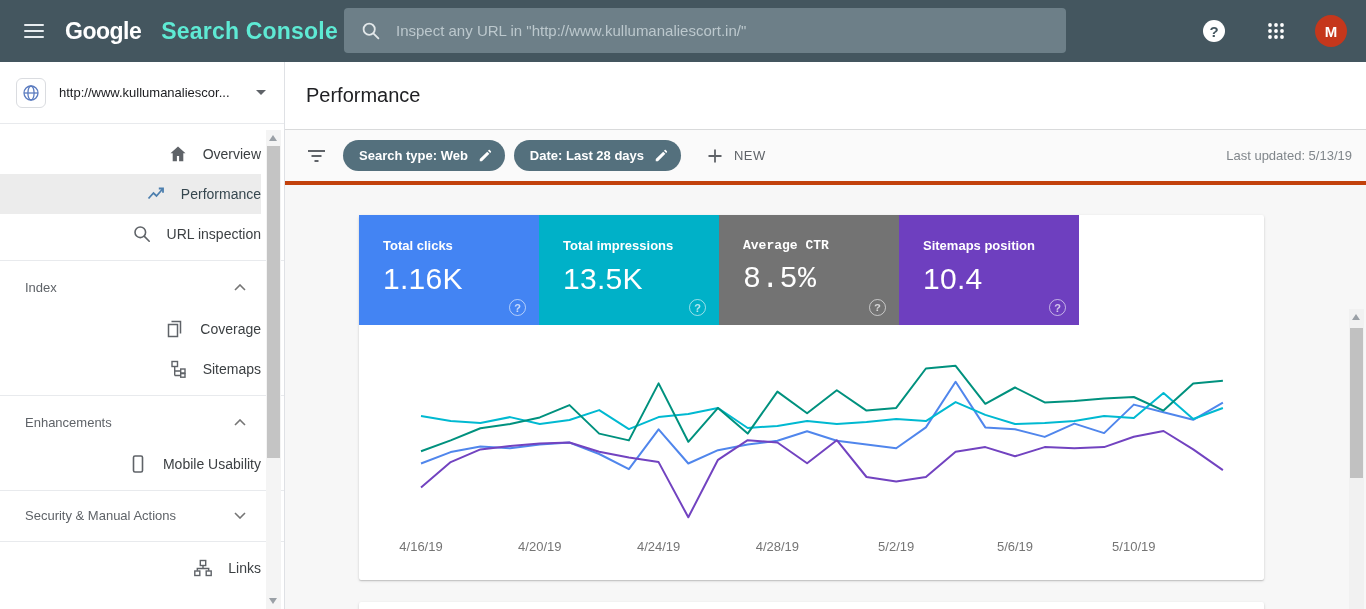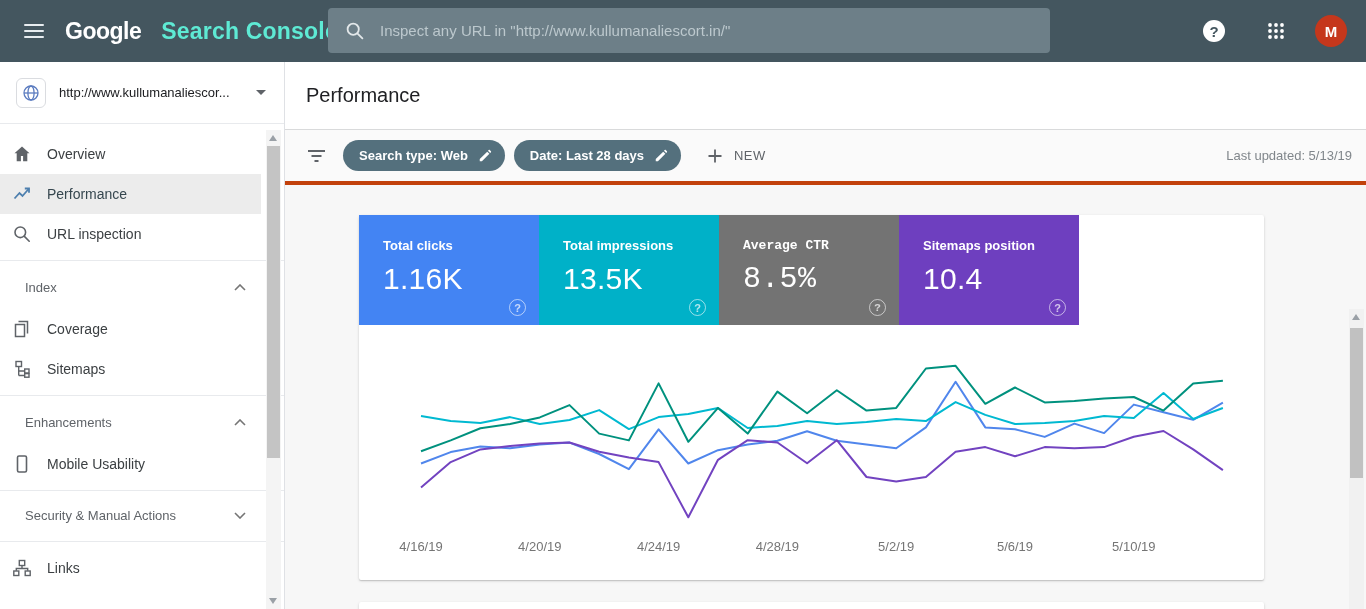--- a/index.html
+++ b/index.html
@@ -11,21 +11,21 @@
   }
   .app { display:flex; flex-direction:column; width:1366px; height:609px; }
 
   
   .topbar { flex:0 0 62px; background:#44565f; position:relative; display:flex; align-items:center; }
   .hamburger { margin-left:24px; cursor:pointer; }
   .hamburger i { display:block; width:20px; height:2px; background:#e8edf0; margin:4px 0; border-radius:1px; }
   .logo { margin-left:21px; font-size:23px; color:#fff; display:flex; align-items:flex-end; white-space:nowrap; }
   .logo .brand { font-weight:700; letter-spacing:-.5px; }
   .logo .product { font-weight:700; margin-left:20px; color:#5eead4; letter-spacing:.2px; }
-  .searchbox { position:absolute; left:328px; top:8px; width:722px; height:45px;
+  .searchbox { position:absolute; left:344px; top:8px; width:722px; height:45px;
     background:#6d7f88; border-radius:4px; display:flex; align-items:center; }
   .searchbox input { flex:1; border:none; outline:none; background:transparent;
     font-family:inherit; font-size:15px; color:#eef2f4; }
   .searchbox input::placeholder { color:#bcc8cd; }
   .topbar-right { position:absolute; right:19px; top:0; height:62px; display:flex; align-items:center; }
   .help-circle { width:22px; height:22px; border-radius:50%; background:#fff; color:#44565f;
     font-size:15px; font-weight:700; display:flex; align-items:center; justify-content:center; cursor:pointer; }
   .apps { margin-left:42px; cursor:pointer; display:flex; }
   .avatar { margin-left:30px; width:32px; height:32px; border-radius:50%; background:#c5371c;
     color:#fff; font-size:15px; font-weight:700; display:flex; align-items:center; justify-content:center; cursor:pointer; }
@@ -36,22 +36,22 @@
   
   .sidebar { flex:0 0 285px; width:285px; background:#fff; border-right:1px solid #dfe1e5;
     display:flex; flex-direction:column; position:relative; }
   .property { flex:0 0 62px; border-bottom:1px solid #e8eaed; display:flex; align-items:center; padding:0 10px 0 16px; cursor:pointer; }
   .property-icon { width:30px; height:30px; border:1px solid #dadce0; border-radius:6px;
     display:flex; align-items:center; justify-content:center; flex:0 0 30px; }
   .property-url { margin-left:13px; font-size:13px; color:#202124; flex:1; white-space:nowrap; overflow:hidden; }
   .caret-down { width:0; height:0; border-left:5px solid transparent; border-right:5px solid transparent;
     border-top:5px solid #5f6368; margin-right:8px; }
   .nav { flex:1; padding-top:10px; position:relative; overflow:hidden; }
-  .nav-item { height:40px; display:flex; align-items:center; padding-left:12px; margin-right:23px;
-    font-size:14px; color:#3c4043; cursor:pointer; }
+  .nav-item { height:40px; display:flex; align-items:center; padding-left:44px; margin-right:23px;
+    font-size:14px; color:#3c4043; cursor:pointer;justify-content:flex-end; }
   .nav-item .nicon { width:20px; height:20px; margin-right:15px; display:flex; align-items:center; justify-content:center; }
   .nav-item.selected { background:#ececec; }
   .nav-item.selected .lbl { color:#36474f; }
   .nav-divider { height:1px; background:#e8eaed; margin-top:6px; }
   .section-header { height:44px; margin-top:4px; display:flex; align-items:center; justify-content:space-between;
     padding:0 38px 0 25px; font-size:13px; color:#5f6368; cursor:pointer; }
   .section-header.short { height:40px; }
   .mt6 { margin-top:6px; }
 
   

